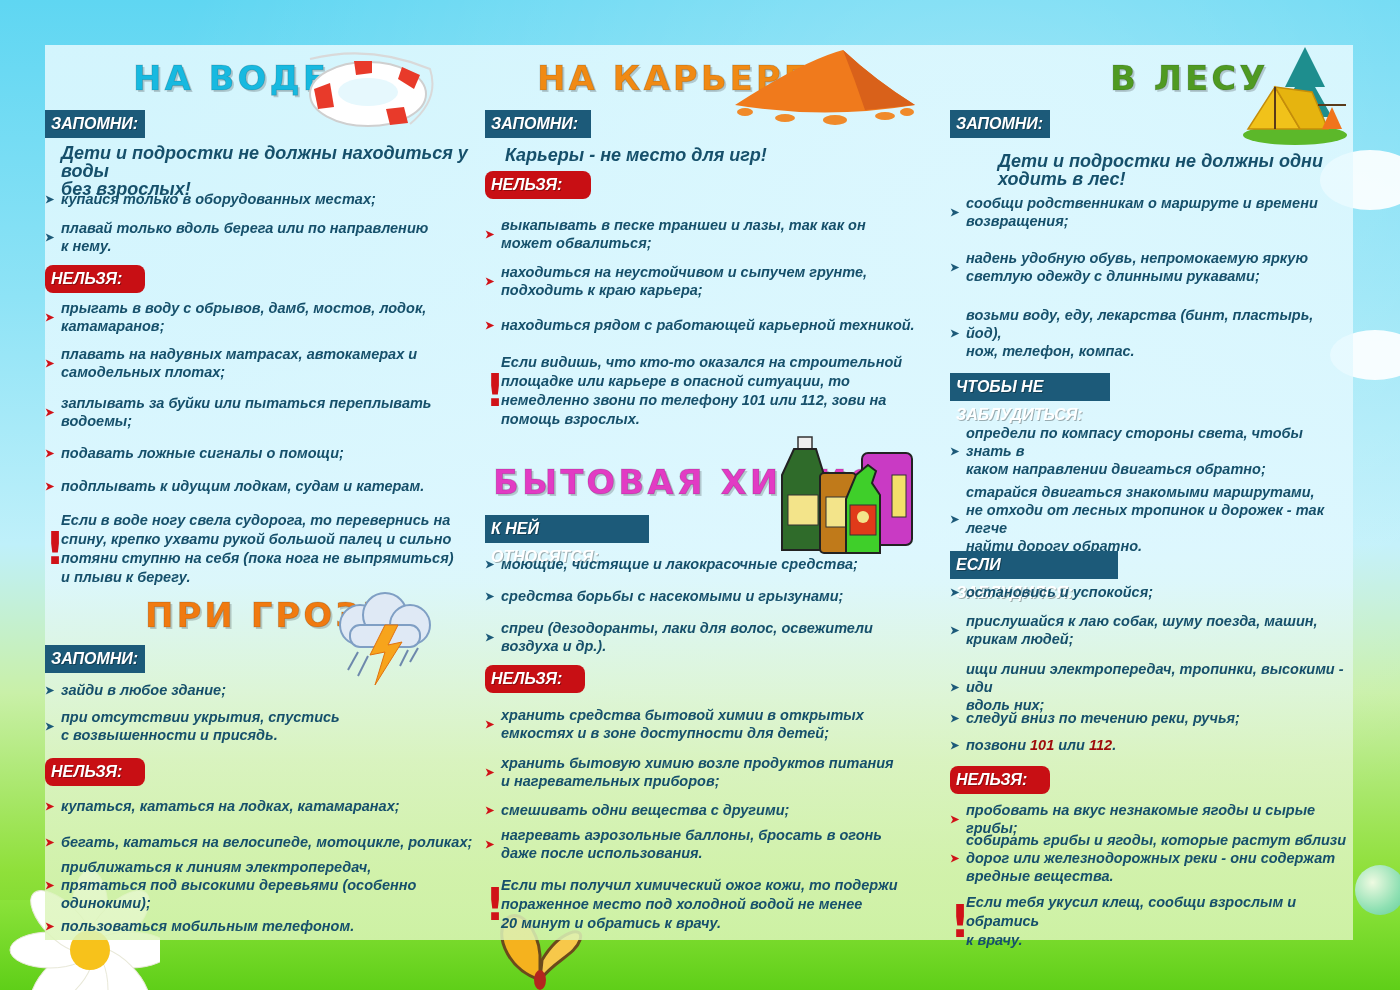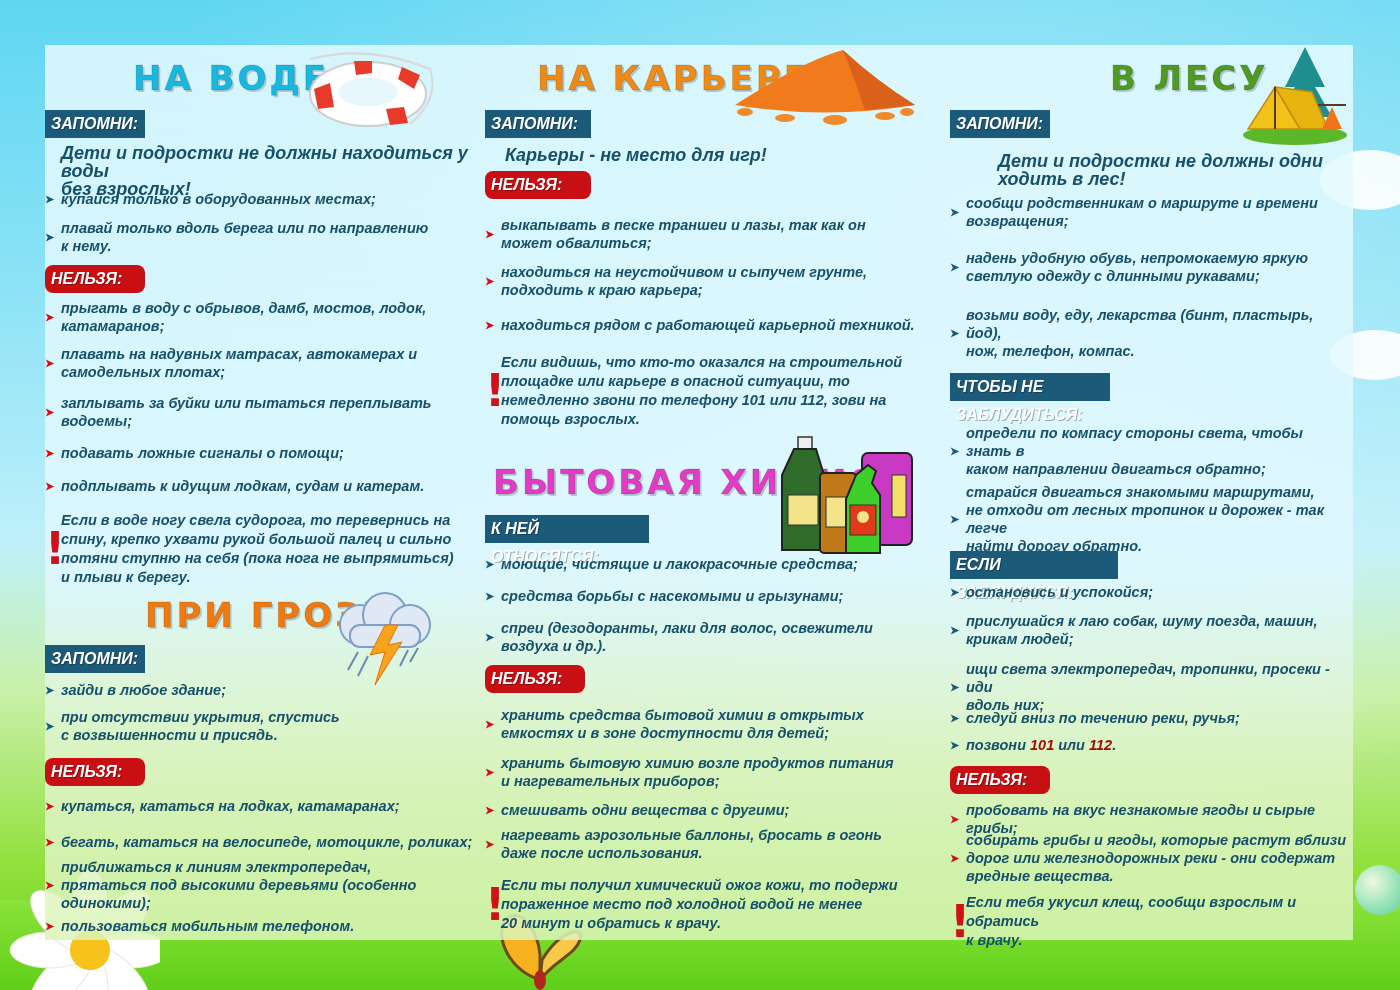--- a/index.html
+++ b/index.html
@@ -362,21 +362,21 @@
       <span class="bullet b-blue">➤</span>
       <span class="txt">остановись и успокойся;</span>
     </div>
     <div class="item" style="left:0;top:567px;">
       <span class="bullet b-blue">➤</span>
       <span class="txt">прислушайся к лаю собак, шуму поезда, машин,
 крикам людей;</span>
     </div>
     <div class="item" style="left:0;top:615px;">
       <span class="bullet b-blue">➤</span>
-      <span class="txt">ищи света электропередач, тропинки, просеки - иди
+      <span class="txt">ищи линии электропередач, тропинки, высокими - иди
 вдоль них;</span>
     </div>
     <div class="item" style="left:0;top:664px;">
       <span class="bullet b-blue">➤</span>
       <span class="txt">следуй вниз по течению реки, ручья;</span>
     </div>
     <div class="item" style="left:0;top:691px;">
       <span class="bullet b-blue">➤</span>
       <span style="white-space:pre;">позвони </span>
       <span class="num-red">101</span>

